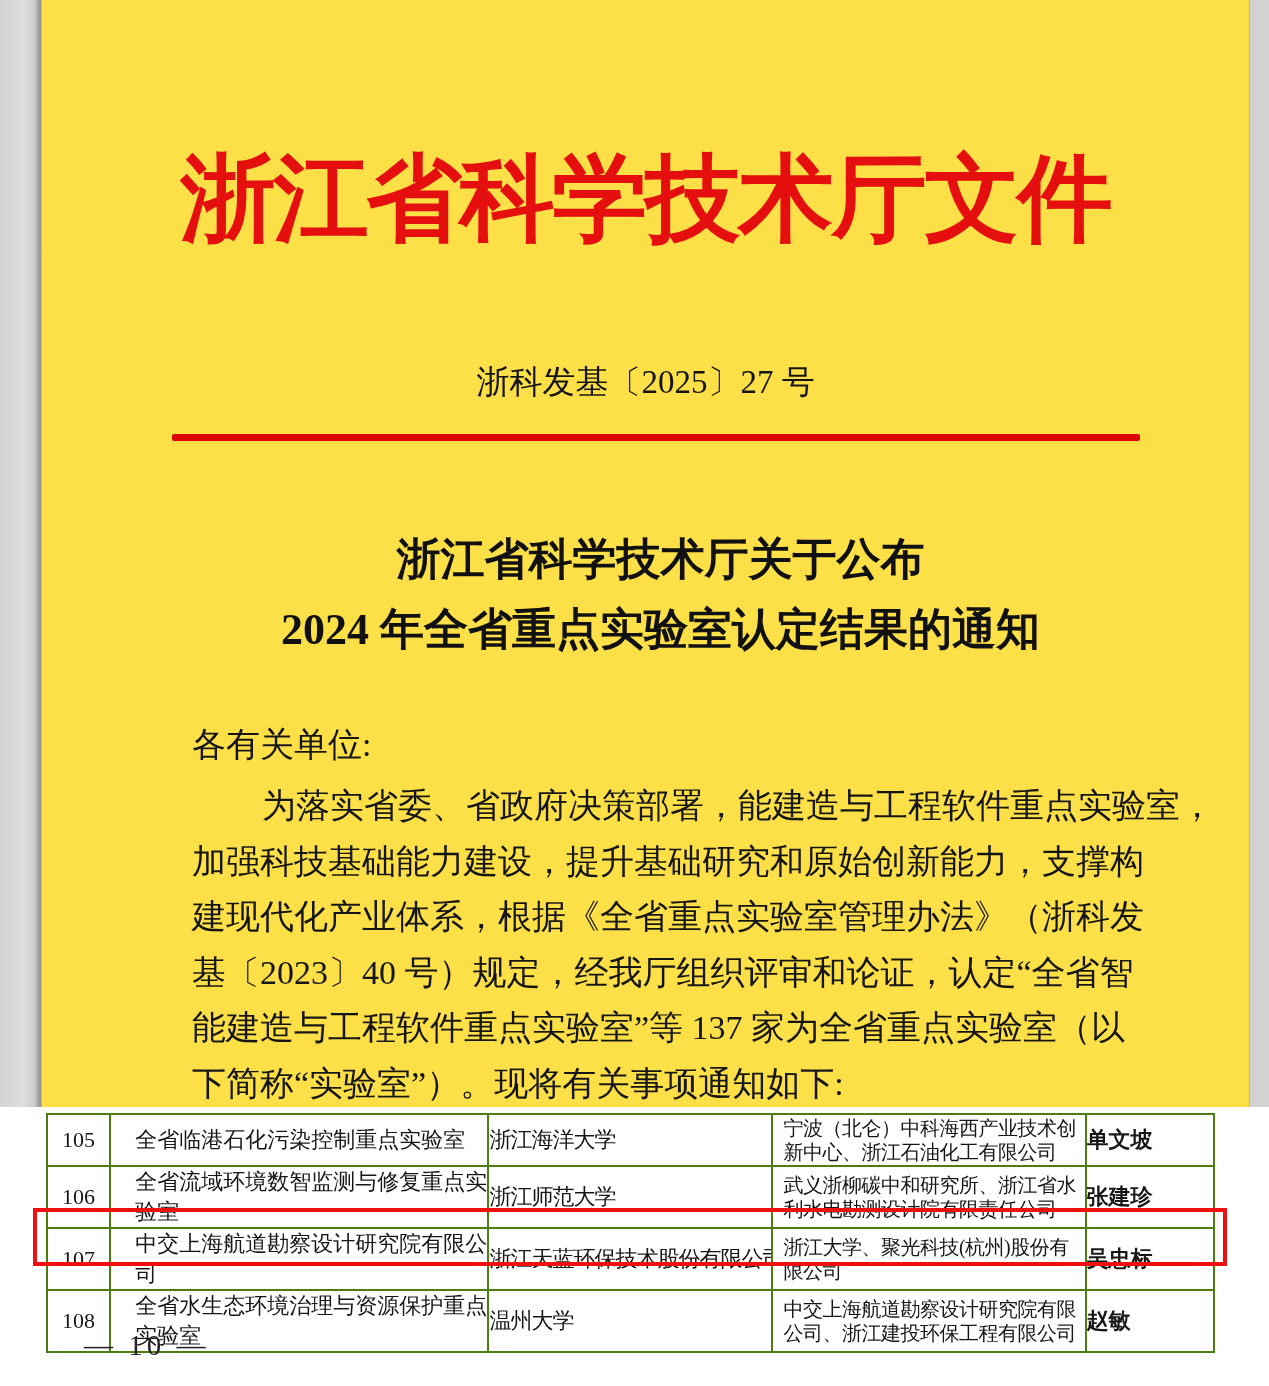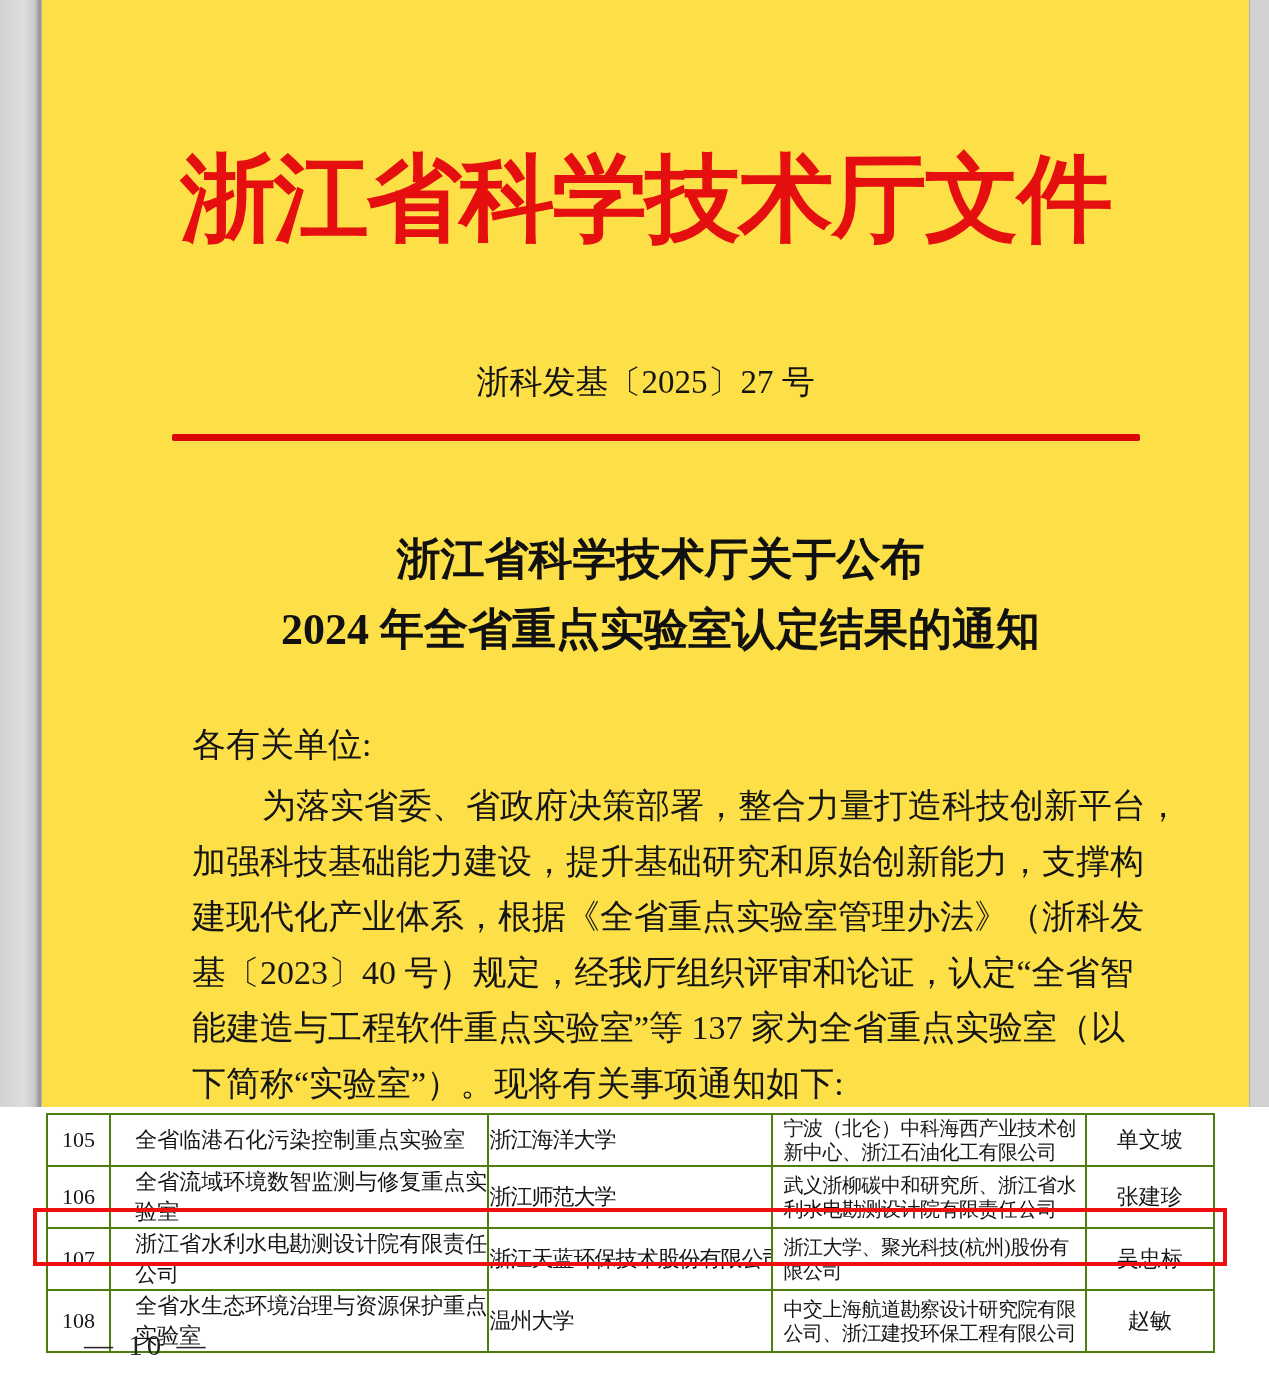--- a/index.html
+++ b/index.html
@@ -58,21 +58,21 @@
     position:absolute; left:46px; top:6px;
     border-collapse:collapse; table-layout:fixed;
     width:1169px;
     font-size:22px; color:#161616;
   }
   table.lab-table td { border:2px solid #4d7c0f; vertical-align:middle; overflow:hidden; }
   td.cell-no { text-align:center; width:63px; }
   td.cell-lab { width:377px; padding-left:24px; }
   td.cell-inst { width:283px; padding-left:0; white-space:nowrap; letter-spacing:-1px; }
   td.cell-partners { width:312px; padding:1px 4px 1px 10px; font-size:20px; line-height:24px; letter-spacing:-0.5px; }
-  td.cell-director { width:128px; text-align:center; }
+  td.cell-director { width:128px; text-align:left;font-weight:bold; }
   tr.r0 { height:50px; } tr.r1 { height:49px; } tr.r2 { height:52px;border-radius:16px; } tr.r3 { height:50px; }
 
   .highlight-box {
     position:absolute; left:33px; top:101px; width:1194px; height:58px;
     border:4px solid var(--highlight-red,#ee0f0f);
     pointer-events:none;
   }
   .page-number {
     position:absolute; left:84px; top:222px;
     font-size:29px; letter-spacing:4px; color:#222;
@@ -87,21 +87,21 @@
 
   <div class="doc-header-title">浙江省科学技术厅文件</div>
   <div class="doc-number">浙科发基〔2025〕27 号</div>
   <div class="red-rule"></div>
 
   <div class="notice-title-1">浙江省科学技术厅关于公布</div>
   <div class="notice-title-2">2024 年全省重点实验室认定结果的通知</div>
 
   <div class="salutation">各有关单位:</div>
   <div class="paragraph" id="paragraph">
-      <div class="pline first">为落实省委、省政府决策部署，整合力量打造科技创新平台，</div>
+      <div class="pline first">为落实省委、省政府决策部署，能建造与工程软件重点实验室，</div>
       <div class="pline">加强科技基础能力建设，提升基础研究和原始创新能力，支撑构</div>
       <div class="pline">建现代化产业体系，根据《全省重点实验室管理办法》（浙科发</div>
       <div class="pline">基〔2023〕40 号）规定，经我厅组织评审和论证，认定“全省智</div>
       <div class="pline">能建造与工程软件重点实验室”等 137 家为全省重点实验室（以</div>
       <div class="pline last">下简称“实验室”）。现将有关事项通知如下:</div>
     </div>
 </div>
 
 <div class="bottom-section">
   <table class="lab-table">
@@ -115,21 +115,21 @@
         </tr>
         <tr class="r1">
           <td class="cell-no">106</td>
           <td class="cell-lab">全省流域环境数智监测与修复重点实验室</td>
           <td class="cell-inst">浙江师范大学</td>
           <td class="cell-partners">武义浙柳碳中和研究所、浙江省水利水电勘测设计院有限责任公司</td>
           <td class="cell-director">张建珍</td>
         </tr>
         <tr class="r2">
           <td class="cell-no">107</td>
-          <td class="cell-lab">浙江省水利水电勘测设计院有限责任公司</td>
+          <td class="cell-lab">中交上海航道勘察设计研究院有限公司</td>
           <td class="cell-inst">浙江天蓝环保技术股份有限公司</td>
           <td class="cell-partners">浙江大学、聚光科技(杭州)股份有限公司</td>
           <td class="cell-director">吴忠标</td>
         </tr>
         <tr class="r3">
           <td class="cell-no">108</td>
           <td class="cell-lab">全省水生态环境治理与资源保护重点实验室</td>
           <td class="cell-inst">温州大学</td>
           <td class="cell-partners">中交上海航道勘察设计研究院有限公司、浙江建投环保工程有限公司</td>
           <td class="cell-director">赵敏</td>

